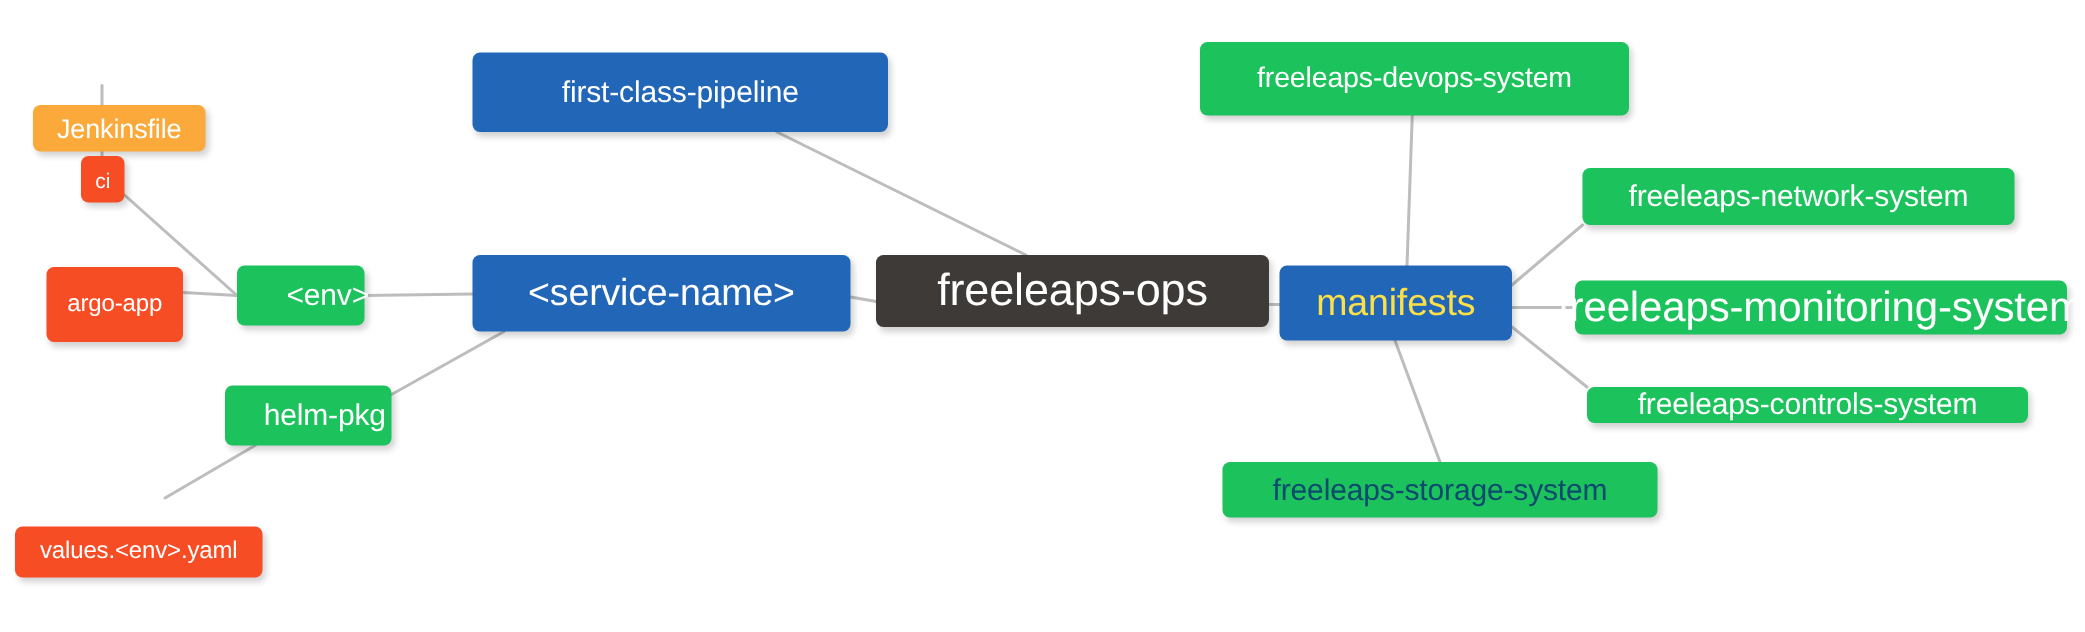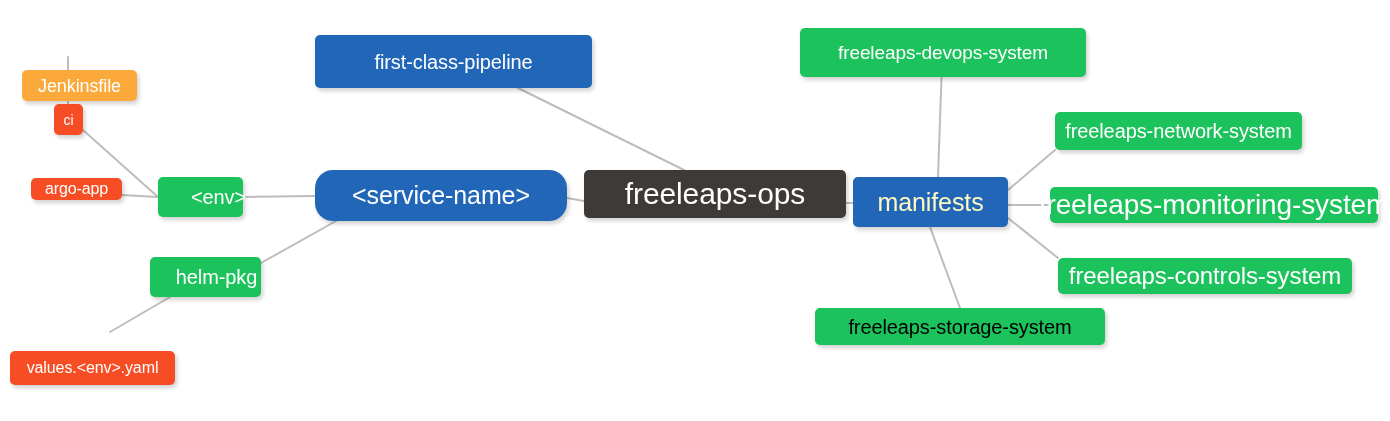--- a/index.html
+++ b/index.html
@@ -60,53 +60,53 @@
       <line x1="1008" y1="218" x2="1058" y2="258" stroke="#bdbdbd" stroke-width="2" stroke-linecap="round"></line>
       <line x1="930" y1="227" x2="960" y2="308" stroke="#bdbdbd" stroke-width="2" stroke-linecap="round"></line>
     </svg>
   <div id="node-layer">
       <div class="node" style="left: 584px; top: 170px; width: 262px; height: 48px; background: rgb(62, 58, 55); font-size: 30px; color: rgb(255, 255, 255);">
         <span>freeleaps-ops</span>
       </div>
       <div class="node" style="left: 315px; top: 35px; width: 277px; height: 53px; background: rgb(34, 102, 184); font-size: 20px; color: rgb(255, 255, 255);">
         <span>first-class-pipeline</span>
       </div>
-      <div class="node" style="left: 315px; top: 170px; width: 252px; height: 51px; background: rgb(34, 102, 184); font-size: 25px; color: rgb(255, 255, 255); border-radius: 18px;">
+      <div class="node" style="left: 315px; top: 170px; width: 252px; height: 51px; background: rgb(34, 102, 184); font-size: 25px; color: rgb(255, 255, 255);">
         <span>&lt;service-name&gt;</span>
       </div>
-      <div class="node" style="left: 853px; top: 177px; width: 155px; height: 50px; background: rgb(34, 102, 184); font-size: 25px; color: #fef9c3;">
+      <div class="node" style="left: 853px; top: 177px; width: 155px; height: 50px; background: rgb(34, 102, 184); font-size: 25px; color: #fde047;">
         <span>manifests</span>
       </div>
       <div class="node" style="left: 158px; top: 177px; width: 85px; height: 40px; background: rgb(28, 194, 92); font-size: 20px; color: rgb(255, 255, 255); padding-left: 46px;">
         <span>&lt;env&gt;</span>
       </div>
       <div class="node" style="left: 150px; top: 257px; width: 111px; height: 40px; background: rgb(28, 194, 92); font-size: 20px; color: rgb(255, 255, 255); padding-left: 32px;">
         <span>helm-pkg</span>
       </div>
       <div class="node" style="left: 800px; top: 28px; width: 286px; height: 49px; background: rgb(28, 194, 92); font-size: 19px; color: rgb(255, 255, 255);">
         <span>freeleaps-devops-system</span>
       </div>
-      <div class="node" style="left: 1055px; top: 112px; width: 247px; height: 38px; background: rgb(28, 194, 92); font-size: 20px; color: rgb(255, 255, 255);">
+      <div class="node" style="left: 1055px; top: 112px; width: 288px; height: 38px; background: rgb(28, 194, 92); font-size: 20px; color: rgb(255, 255, 255);">
         <span>freeleaps-network-system</span>
       </div>
       <div class="node" style="left: 1050px; top: 187px; width: 328px; height: 36px; background: rgb(28, 194, 92); font-size: 28px; color: rgb(255, 255, 255);">
         <span>freeleaps-monitoring-system</span>
       </div>
-      <div class="node" style="left: 1058px; top: 258px; width: 294px; height: 36px; background: rgb(28, 194, 92); font-size: 24px; color: rgb(255, 255, 255);">
+      <div class="node" style="left: 1058px; top: 258px; width: 294px; height: 24px; background: rgb(28, 194, 92); font-size: 20px; color: rgb(255, 255, 255);">
         <span>freeleaps-controls-system</span>
       </div>
-      <div class="node" style="left: 815px; top: 308px; width: 290px; height: 37px; background: rgb(28, 194, 92); font-size: 20px; color: #000000;">
+      <div class="node" style="left: 815px; top: 308px; width: 290px; height: 37px; background: rgb(28, 194, 92); font-size: 20px; color: #0c4a6e;">
         <span>freeleaps-storage-system</span>
       </div>
       <div class="node" style="left: 22px; top: 26px; width: 115px; height: 31px; background: rgb(250, 169, 58); font-size: 18px; color: rgb(255, 255, 255); margin-top: 44px;">
         <span>Jenkinsfile</span>
       </div>
       <div class="node" style="left: 54px; top: 104px; width: 29px; height: 31px; background: rgb(247, 77, 37); font-size: 14px; color: rgb(255, 255, 255);">
         <span>ci</span>
       </div>
-      <div class="node" style="left: 31px; top: 178px; width: 91px; height: 22px; background: rgb(247, 77, 37); font-size: 16px; color: rgb(255, 255, 255);">
+      <div class="node" style="left: 31px; top: 178px; width: 91px; height: 50px; background: rgb(247, 77, 37); font-size: 16px; color: rgb(255, 255, 255);">
         <span>argo-app</span>
       </div>
       <div class="node" style="left: 10px; top: 351px; width: 165px; height: 34px; background: rgb(247, 77, 37); font-size: 16px; color: rgb(255, 255, 255);">
         <span>values.&lt;env&gt;.yaml</span>
       </div>
     </div>
 </div>
 
 </body></html>

